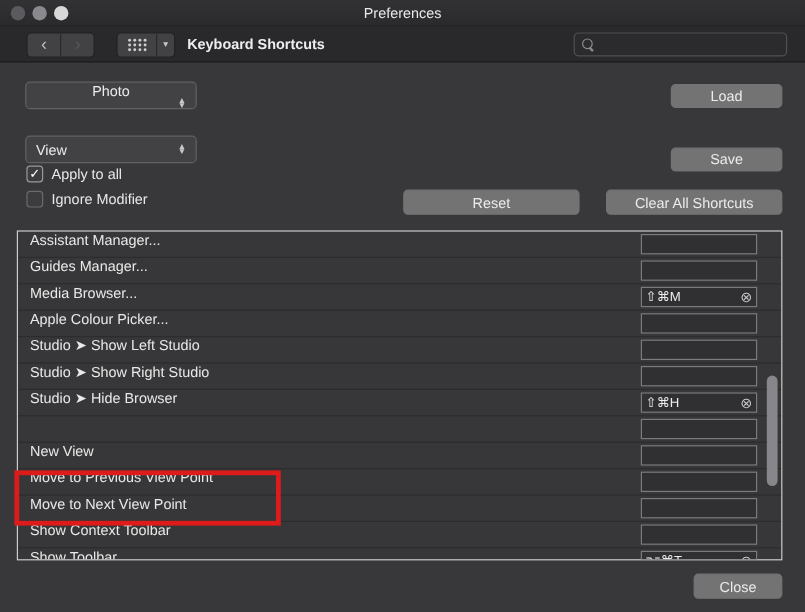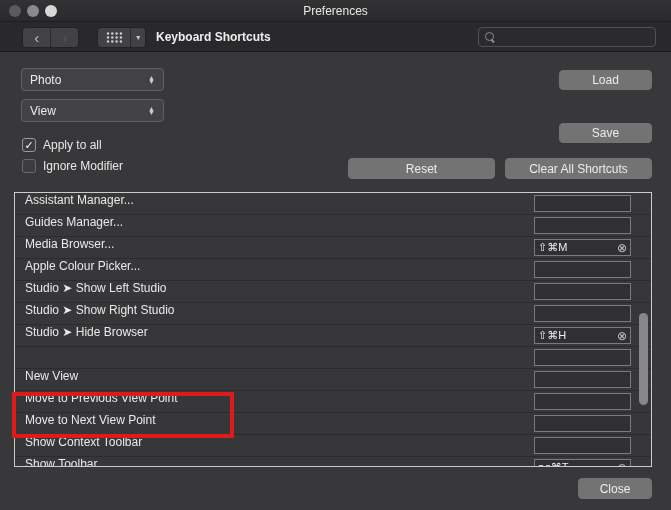--- a/index.html
+++ b/index.html
@@ -69,32 +69,32 @@
   }
 
   
   .popup {
     position:absolute; left:21px; width:143px; height:23px;
     background:#424245; border:1px solid #616164; border-radius:4px;
     display:flex; align-items:center; padding:0 8px; font-size:12px; color:#ececec;
   }
   .popup .stepper { margin-left:auto; display:flex; flex-direction:column; line-height:0.55; }
   .popup .stepper span { font-size:7px; color:#c9c9cb; }
-  .popup-1 { top:68px; }
-  .popup-2 { top:99px; }
+  .popup-1 { top:68px;flex-direction:column; }
+  .popup-2 { top:113px; }
 
   
   .btn {
     position:absolute; background:#737373; border:1px solid #737376;
     border-radius:4px; color:#ececec; font-size:12px;
     display:flex; align-items:center; justify-content:center;
   }
   .btn-load  { left:559px; top:70px;  width:93px;  height:20px; }
   .btn-save  { left:559px; top:95px;  width:93px;  height:20px;margin-top:28px; }
-  .btn-reset { left:348px; top:158px; width:147px; height:21px; }
+  .btn-reset { left:336px; top:158px; width:147px; height:21px; }
   .btn-clear { left:505px; top:158px; width:147px; height:21px; }
   .btn-close { left:578px; top:478px; width:74px;  height:21px; }
 
   
   .checkrow { position:absolute; left:22px; display:flex; align-items:center; gap:7px; }
   .checkrow-1 { top:138px; }
   .checkrow-2 { top:159px; }
   .checkbox {
     width:14px; height:14px; border-radius:3px; background:#3c3c3e;
     border:1px solid #99999b; display:flex; align-items:center; justify-content:center;

